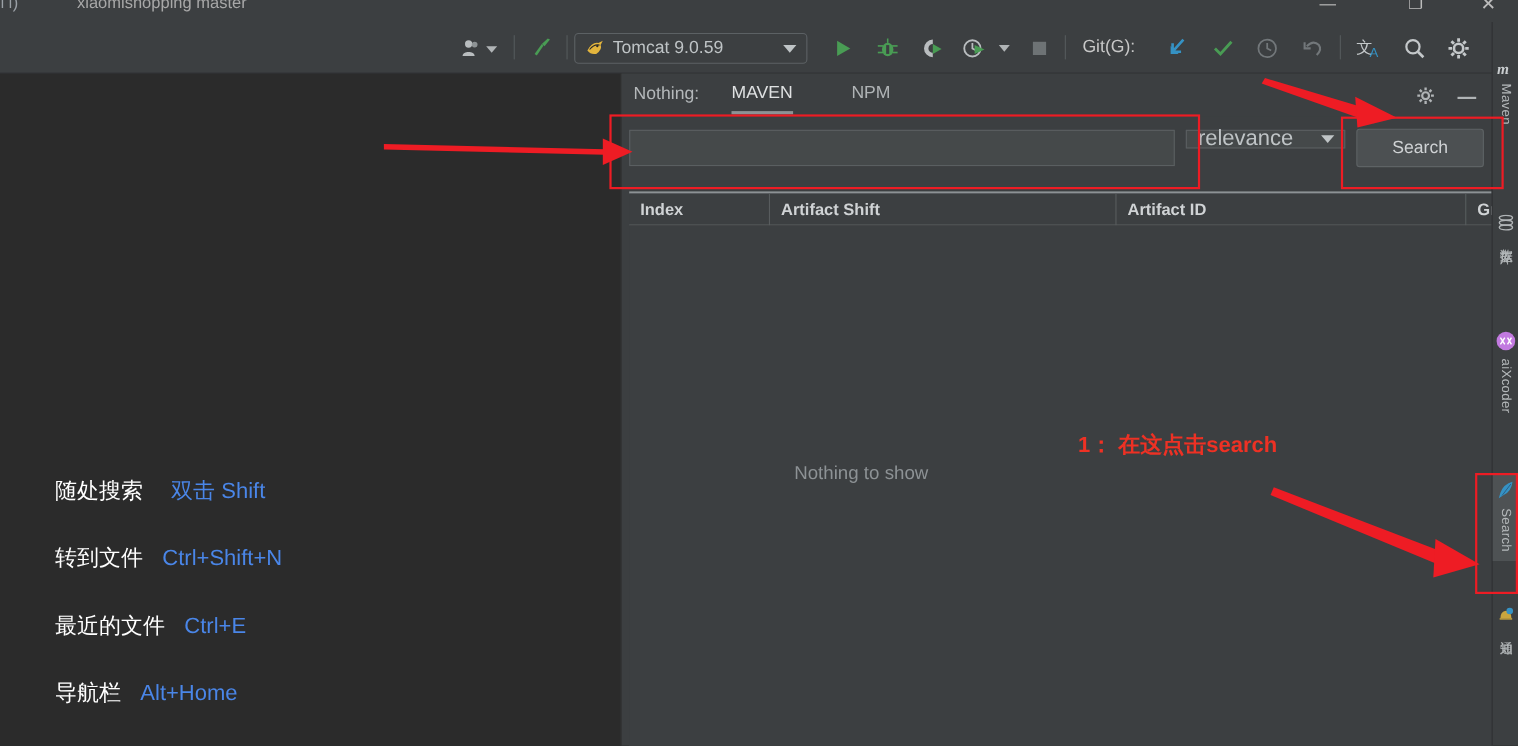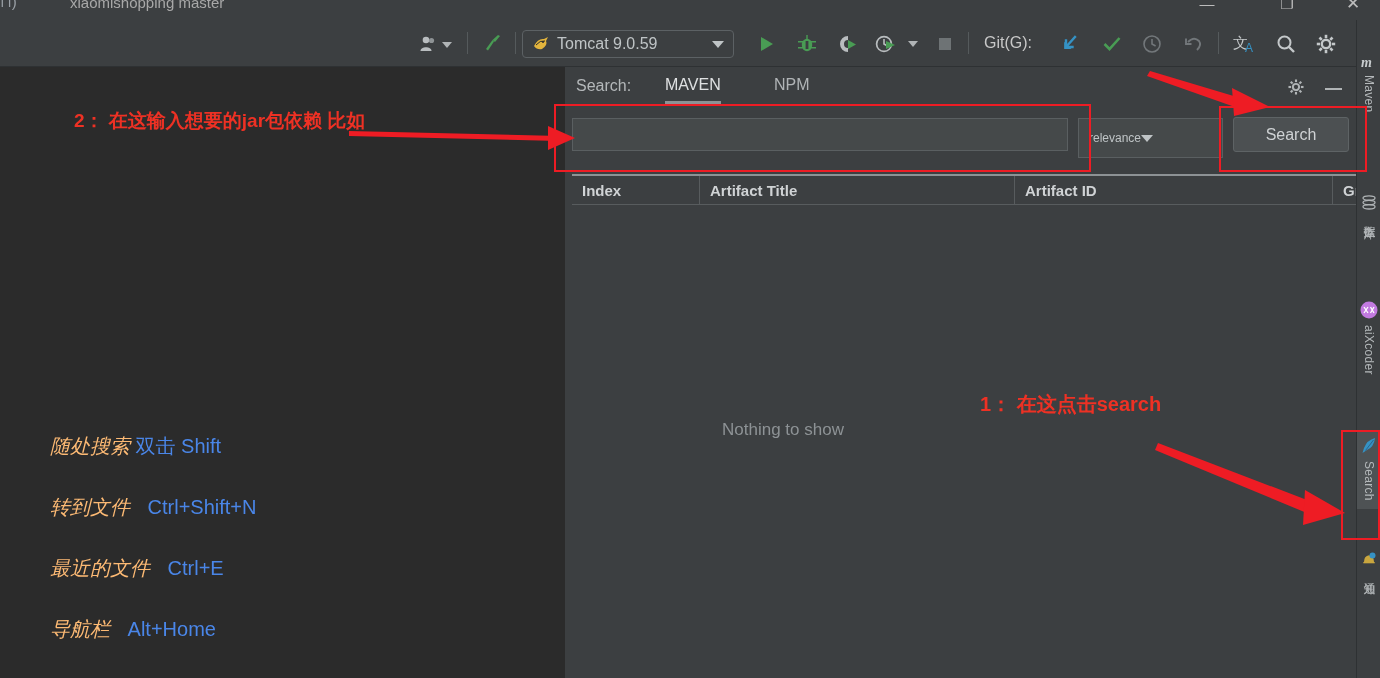--- a/index.html
+++ b/index.html
@@ -76,21 +76,21 @@
     position: absolute; color: #ee3124; font-weight: bold;
     font-family: "Liberation Sans", "DejaVu Sans", sans-serif;
   }
   .anno2 { left: 74px; top: 105px; font-size: 19px; line-height: 32px; width: 420px; }
   .anno3 { left: 74px; top: 215px; font-size: 19px; }
   .anno1 { left: 980px; top: 391px; font-size: 20px; }
 
   .hint-row {
     position: absolute; left: 50px; font-size: 20px; white-space: nowrap;
   }
-  .hint-label { color: #fdba74; font-style: italic; }
+  .hint-label { color: #ffffff; }
   .hint-key { color: #4a86e8; font-weight: normal; }
 
   
   .toolwin {
     position: absolute; left: 564px; top: 67px; width: 792px; height: 611px;
     background: #3c3f41; border-left: 1px solid #2b2b2b;
   }
   .toolwin-header {
     position: absolute; left: 0; top: 0; width: 792px; height: 39px;
     background: #3c3f41;
@@ -115,24 +115,24 @@
   .search-row {
     position: absolute; left: 0; top: 39px; width: 792px; height: 57px;
   }
   .search-input {
     position: absolute; left: 7px; top: 12px; width: 496px; height: 33px;
     background: #45494a; border: 1px solid #5a5f61; color: #d5d8da;
     font-size: 15px; padding: 0 8px; outline: none;
     font-family: "Liberation Sans", sans-serif;
   }
   .sort-select {
-    position: absolute; left: 513px; top: 12px; width: 145px; height: 40px;
+    position: absolute; left: 513px; top: 12px; width: 145px; height: 17px;
     background: #45494a; border: 1px solid #5a5f61;
-    display: flex; align-items: center; justify-content: flex-start;
-    padding: 0 9px 0 10px; color: #bfc4c6; font-size: 12px;
+    display: flex; align-items: center; justify-content: space-between;
+    padding: 0 9px 0 10px; color: #bfc4c6; font-size: 20px;
   }
   .search-btn {
     position: absolute; left: 668px; top: 11px; width: 116px; height: 35px;
     background: #4c5052; border: 1px solid #5e6365; border-radius: 3px;
     color: #cfd2d4; font-size: 16px;
     display: flex; align-items: center; justify-content: center;
     font-family: "Liberation Sans", sans-serif;
   }
 
   
@@ -346,39 +346,39 @@
         <path d="M10 6 L20 12 L10 18 Z" fill="#e8b02a"></path>
         <path d="M12 8.5 L20 12 L12 15.5 Z" fill="#d9534f"></path>
       </svg>
     </div>
   </div>
 
   <div class="editor-bg"></div>
 
   <div class="hint-row" style="top:433px;">
     <span class="hint-label">随处搜索</span>
-    <span class="hint-key" style="margin-left:0;">双击 Shift</span>
+    <span class="hint-key" style="margin-left:20px;">双击 Shift</span>
   </div>
   <div class="hint-row" style="top:494px;">
     <span class="hint-label">转到文件</span>
     <span class="hint-key" style="margin-left:12px;">Ctrl+Shift+N</span>
   </div>
   <div class="hint-row" style="top:616px;">
     <span class="hint-label">导航栏</span>
     <span class="hint-key" style="margin-left:12px;">Alt+Home</span>
   </div>
   <div class="hint-row" style="top:555px;">
     <span class="hint-label">最近的文件</span>
     <span class="hint-key" style="margin-left:12px;">Ctrl+E</span>
   </div>
 
   <div class="toolwin">
 
     <div class="toolwin-header">
-      <span class="tw-label">Search:</span>
+      <span class="tw-label">Nothing:</span>
       <span class="tw-tab tw-tab-maven active">MAVEN</span>
       <span class="tw-tab tw-tab-npm">NPM</span>
       <span class="tw-gear">
         <svg width="18" height="18" viewBox="0 0 22 22">
           <circle cx="11" cy="11" r="3.8" fill="none" stroke="#b0b4b6" stroke-width="2.4"></circle>
           <g stroke="#b0b4b6" stroke-width="2.6">
             <line x1="11" y1="1.8" x2="11" y2="5"></line>
               <line x1="11" y1="17" x2="11" y2="20.2"></line>
             <line x1="1.8" y1="11" x2="5" y2="11"></line>
               <line x1="17" y1="11" x2="20.2" y2="11"></line>
@@ -397,21 +397,21 @@
       <div class="sort-select">
         <span>relevance</span>
         <span class="caret-down"></span>
       </div>
       <div class="search-btn">Search</div>
     </div>
 
     <div class="tbl">
       <div class="tbl-head">
         <div class="th" style="left:0px;width:128px;">Index</div>
-        <div class="th" style="left:128px;width:315px;">Artifact Title</div>
+        <div class="th" style="left:128px;width:315px;">Artifact Shift</div>
         <div class="th" style="left:443px;width:318px;">Artifact ID</div>
         <div class="th" style="left:761px;width:24px;border-right:none;">Gr</div>
       </div>
       <div class="tbl-body">
         <div class="nothing">Nothing to show</div>
       </div>
 
     </div>
   </div>
 
@@ -464,21 +464,20 @@
           <path d="M3 11 Q3 5 8 4.3 Q13 5 13 11 Z" fill="#c9a63e"></path>
           <rect x="2.3" y="11" width="11.4" height="1.3" fill="#c9a63e"></rect>
           <circle cx="11.5" cy="4.5" r="3" fill="#3592c4"></circle>
         </svg>
       </span>
       <span class="sb-text">通知</span>
     </div>
   </div>
 
   <div class="anno-red anno2">
-    <div>2： 在这输入想要的jar包依赖 比如</div>
   </div>
   <div class="anno-red anno1">1： 在这点击search</div>
 
   <div class="red-rect rr-input"></div>
   <div class="red-rect rr-search"></div>
   <div class="red-rect rr-side"></div>
 
   <svg class="overlay-svg">
 
     <path d="M349 131 L560 136 L559 141 L349 136 Z" fill="#ee1c24"></path>

